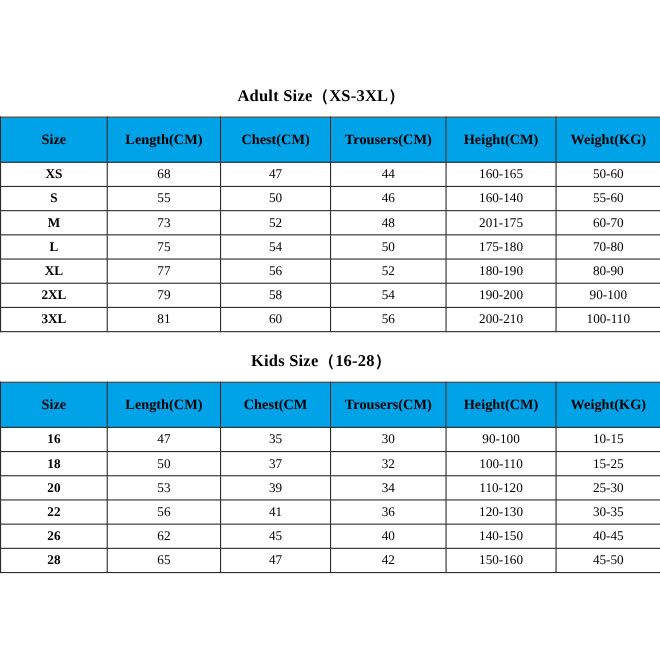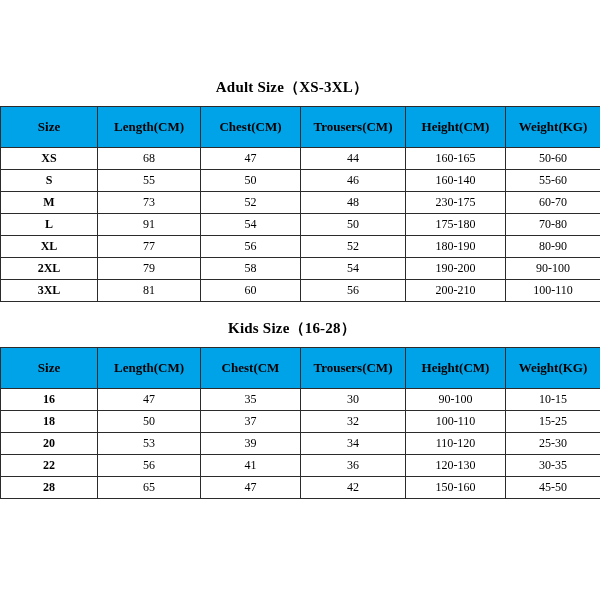--- a/index.html
+++ b/index.html
@@ -114,26 +114,26 @@
           <td>50</td>
           <td>46</td>
           <td>160-140</td>
           <td>55-60</td>
         </tr>
         <tr>
           <td class="size-cell">M</td>
           <td>73</td>
           <td>52</td>
           <td>48</td>
-          <td>230-175</td>
+          <td>201-175</td>
           <td>60-70</td>
         </tr>
         <tr>
           <td class="size-cell">L</td>
-          <td>91</td>
+          <td>75</td>
           <td>54</td>
           <td>50</td>
           <td>175-180</td>
           <td>70-80</td>
         </tr>
         <tr>
           <td class="size-cell">XL</td>
           <td>77</td>
           <td>56</td>
           <td>52</td>
@@ -208,20 +208,28 @@
         </tr>
         <tr>
           <td class="size-cell">22</td>
           <td>56</td>
           <td>41</td>
           <td>36</td>
           <td>120-130</td>
           <td>30-35</td>
         </tr>
         <tr>
+          <td class="size-cell">26</td>
+          <td>62</td>
+          <td>45</td>
+          <td>40</td>
+          <td>140-150</td>
+          <td>40-45</td>
+        </tr>
+        <tr>
           <td class="size-cell">28</td>
           <td>65</td>
           <td>47</td>
           <td>42</td>
           <td>150-160</td>
           <td>45-50</td>
         </tr>
       </tbody>
     </table>
   </div>

